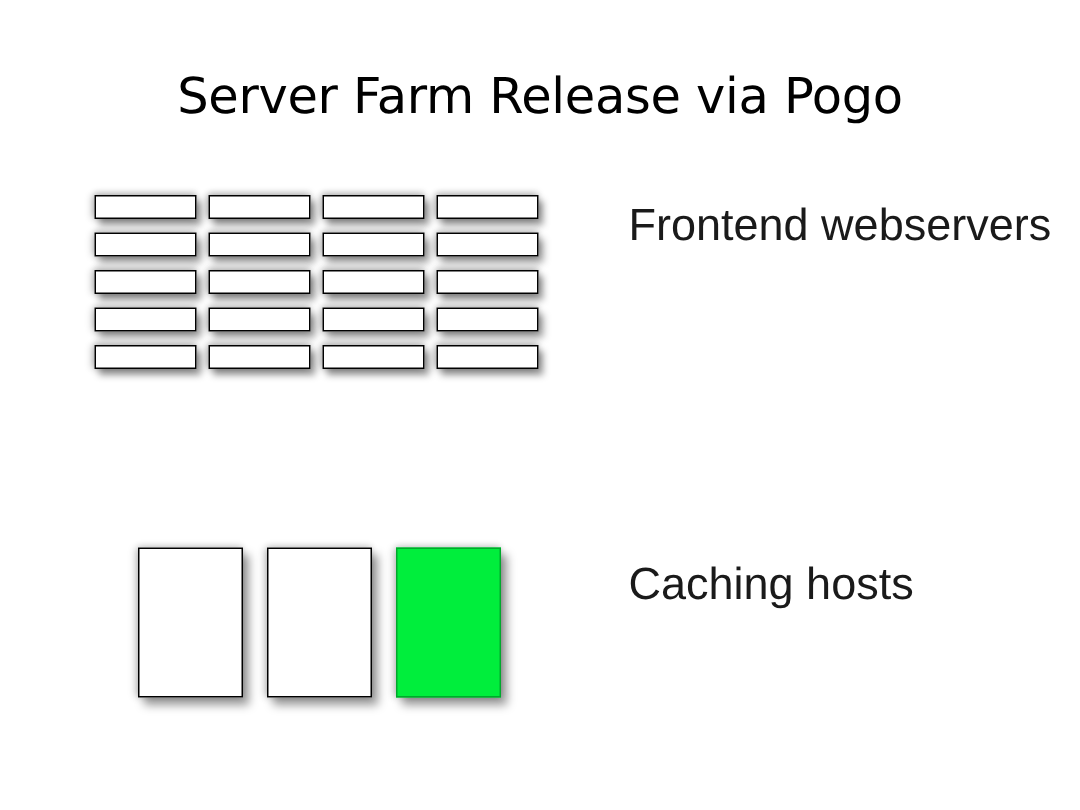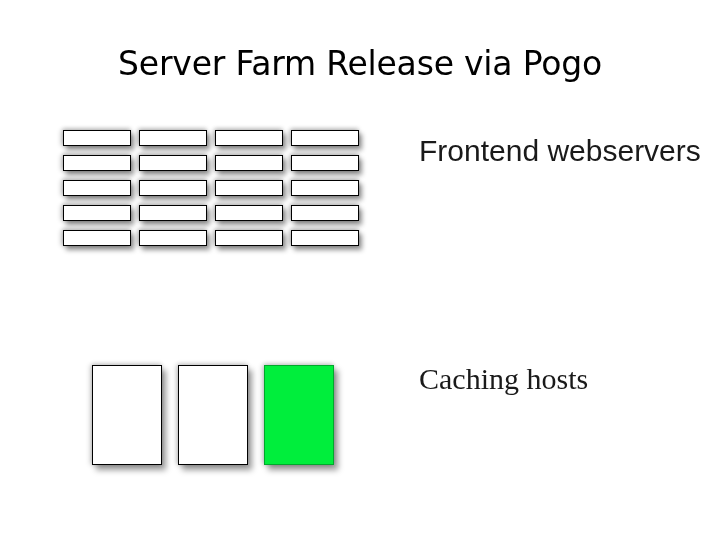--- a/index.html
+++ b/index.html
@@ -86,22 +86,21 @@
     color: #1a1a1a;
     white-space: nowrap;
     line-height: 26px;
   }
   #label-frontend {
     left: 419px;
     top: 138px;
   }
   #label-caching {
     left: 419px;
-    top: 366px;
-    font-family: Liberation Serif, serif;
+    top: 377px;
   }
 </style>
 </head>
 <body>
 
 <div id="slide">
 
   <div id="slide-title">Server Farm Release via Pogo</div>
 
   <div id="webserver-grid">

